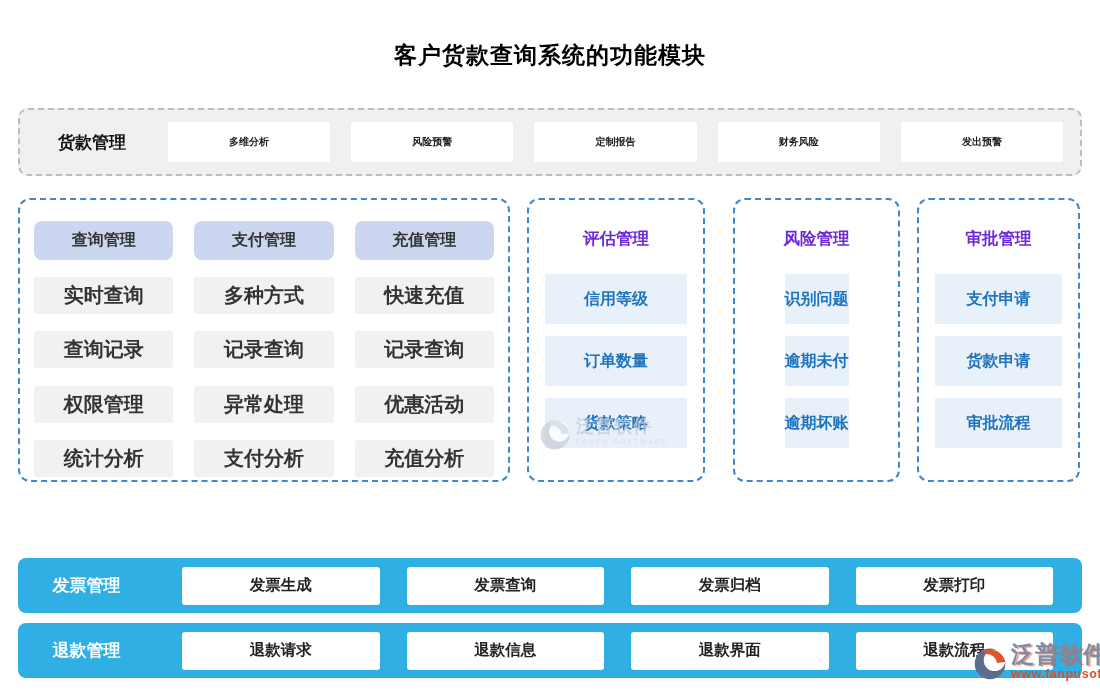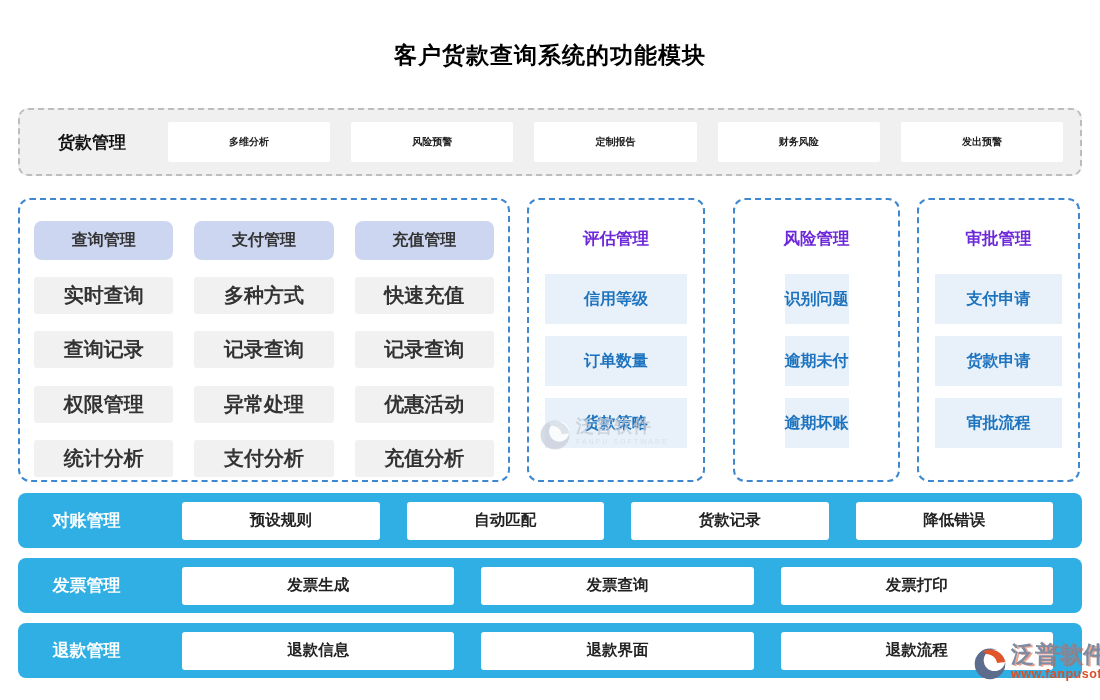--- a/index.html
+++ b/index.html
@@ -126,37 +126,32 @@
     </div>
 
     <div class="panel panel-side p4">
       <div class="side-title">审批管理</div>
       <div class="side-item">支付申请</div>
       <div class="side-item">货款申请</div>
       <div class="side-item">审批流程</div>
     </div>
   </div>
 
-  <div class="bar bar1">
-    <div class="bar-label">对账管理</div>
-    <div class="bar-btn">预设规则</div>
-    <div class="bar-btn">自动匹配</div>
-    <div class="bar-btn">货款记录</div>
-    <div class="bar-btn">降低错误</div>
-  </div>
 
   <div class="bar bar2">
     <div class="bar-label">发票管理</div>
     <div class="bar-btn">发票生成</div>
     <div class="bar-btn">发票查询</div>
+    <div class="bar-btn">发票归档</div>
     <div class="bar-btn">发票打印</div>
   </div>
 
   <div class="bar bar3">
     <div class="bar-label">退款管理</div>
+    <div class="bar-btn">退款请求</div>
     <div class="bar-btn">退款信息</div>
     <div class="bar-btn">退款界面</div>
     <div class="bar-btn">退款流程</div>
   </div>
 
   <div class="wm-center">
     <span>
       <svg width="34" height="38" viewBox="0 0 40 44">
         <circle cx="20" cy="22" r="17" fill="#c8cfda"></circle>
         <circle cx="25" cy="18" r="12" fill="#ffffff"></circle>

